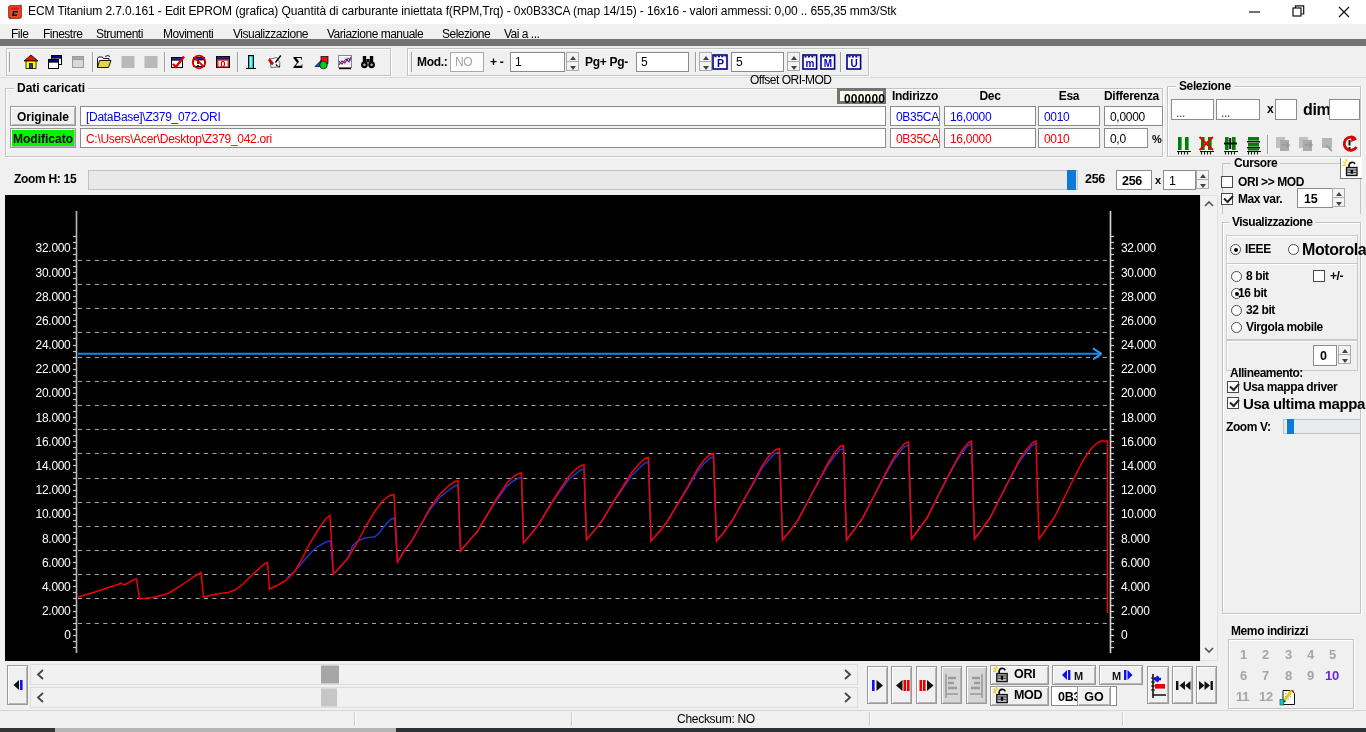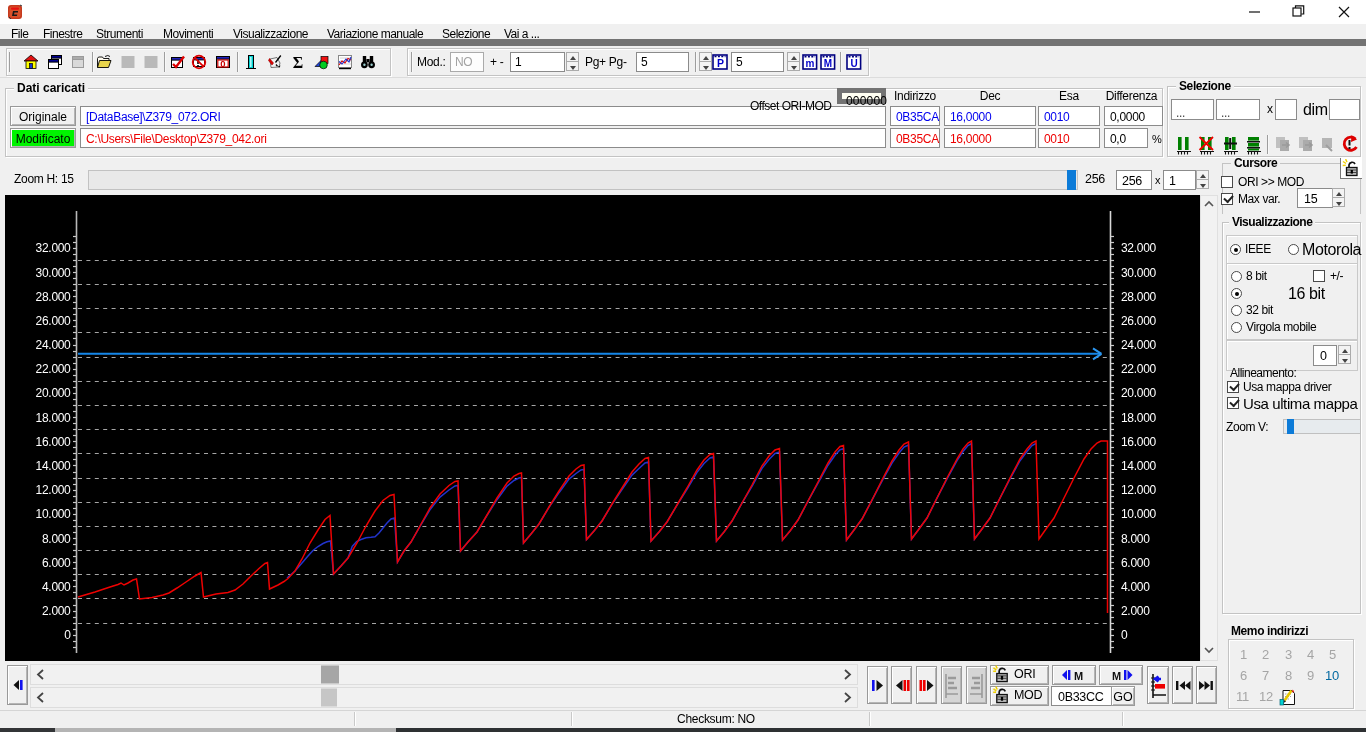--- a/index.html
+++ b/index.html
@@ -1,17 +1,17 @@
 <!DOCTYPE html>
 <html><head><meta charset="utf-8"><style>
 *{margin:0;padding:0;box-sizing:border-box}
 html,body{width:1366px;height:732px;overflow:hidden}
 body{font-family:"Liberation Sans",sans-serif;background:#f0f0f0;position:relative;font-size:12px;color:#000}
 .a{position:absolute}
-.bd{font-weight:normal}
+.bd{font-weight:bold}
 .btn{background:#f0f0f0;border:1px solid #999;box-shadow:inset 1px 1px 0 #fff,inset -1px -1px 0 #b5b5b5;text-align:center}
 .fld{background:#fff;border:1px solid #8b8b8b;letter-spacing:-0.3px}
 .grp{border:1px solid #c3c3c3;box-shadow:1px 1px 0 #fff,inset 1px 1px 0 #fff}
 .gtt{background:#f0f0f0;padding:0 3px;font-weight:bold;position:absolute;line-height:11px}
 .sep{width:1px;background:#9d9d9d;box-shadow:1px 0 0 #f8f8f8}
 .spin{width:13px}
 .spin b{display:block;height:10px;background:#f3f3f3;border:1px solid #ababab;position:relative}
 .spin b:after{content:"";position:absolute;left:2.5px;border-left:3px solid transparent;border-right:3px solid transparent}
 .spin b.u:after{top:3px;border-bottom:4px solid #444}
 .spin b.d:after{top:3.5px;border-top:4px solid #444}
@@ -23,20 +23,21 @@
 svg{display:block}
 </style></head><body>
 <div class="a" style="left:0;top:0;width:1366px;height:24px;background:#fff">
     <svg class="a" style="left:7px;top:4px" width="16" height="16">
       <rect x="1" y="1" width="14" height="14" rx="3" fill="#c53a1e"></rect>
       <rect x="2.5" y="2.5" width="11" height="11" rx="2" fill="#d9502a"></rect>
       <rect x="4" y="3.5" width="8" height="2.2" rx="1" fill="#e81010"></rect>
       <path d="M11 7 L6 7 L5 12 L10 12 L10.3 10.5 L7 10.5 L7.4 8.5 L11 8.5 Z" fill="#181818"></path>
       <path d="M2 13 l2 2 M13 1 l2 1" stroke="#333" stroke-width="1"></path>
     </svg>
+    <div class="a lbl" style="left:28px;top:5px;font-size:12px;letter-spacing:-0.1px">ECM Titanium 2.7.0.161 - Edit EPROM (grafica) Quantità di carburante iniettata f(RPM,Trq) - 0x0B33CA (map 14/15) - 16x16 - valori ammessi: 0,00 .. 655,35 mm3/Stk</div>
     <svg class="a" style="left:1240px;top:0" width="126" height="24">
       <line x1="9" y1="12" x2="20" y2="12" stroke="#111" stroke-width="1.2"></line>
       <rect x="53" y="8" width="8" height="8" fill="none" stroke="#111" stroke-width="1.2"></rect>
       <path d="M55.5 8 v-2.2 h8.2 v8.2 h-2.4" fill="none" stroke="#111" stroke-width="1.2"></path>
       <path d="M99 7 l10 10 M109 7 l-10 10" stroke="#111" stroke-width="1.2"></path>
     </svg>
   </div>
 <div class="a" style="left:0;top:24px;width:1366px;height:22px;background:#f0f0f0;border-bottom:7px solid #737373">
     <span class="a lbl" style="left:11px;top:4px;font-size:12px;letter-spacing:-0.5px">File</span>
     <span class="a lbl" style="left:43px;top:4px;font-size:12px;letter-spacing:-0.5px">Finestre</span>
@@ -212,23 +213,23 @@
         <path d="M2.5 3.6 h10.6" stroke="#000080" stroke-width="1.6" stroke-dasharray="2 1.4"></path>
         <text x="8" y="13.5" text-anchor="middle" font-size="10px" font-weight="bold" fill="#0000cc">U</text>
       </svg>
     </div>
   </div>
 <div class="a grp" style="left:5px;top:88px;width:1158px;height:69px"></div>
 <div class="a gtt" style="left:14px;top:83px;font-size:12px">Dati caricati</div>
 <div class="a btn bd" style="left:10px;top:106px;width:66px;height:20px;padding-top:3px">Originale</div>
 <div class="a btn bd" style="left:10px;top:128px;width:66px;height:20px;padding-top:3px;background:#00f400">Modificato</div>
 <div class="a fld" style="left:80px;top:106px;width:806px;height:20px;color:#0000ee;padding:3px 0 0 5px;font-size:12px">[DataBase]\Z379_072.ORI</div>
-<div class="a fld" style="left:80px;top:128px;width:806px;height:20px;color:#ee0000;padding:3px 0 0 5px;font-size:12px">C:\Users\File\Desktop\Z379_042.ori</div>
-<div class="a lbl" style="left:750px;top:100px;font-size:12px;letter-spacing:-0.5px">Offset ORI-MOD</div>
-<div class="a bd" style="left:837px;top:88px;width:49px;height:16px;background:#fffff2;border:5px solid #737373;padding:1px 0 0 4px;font-size:12px;letter-spacing:0.2px">000000</div>
+<div class="a fld" style="left:80px;top:128px;width:806px;height:20px;color:#ee0000;padding:3px 0 0 5px;font-size:12px">C:\Users\Acer\Desktop\Z379_042.ori</div>
+<div class="a lbl" style="left:750px;top:74px;font-size:12px;letter-spacing:-0.5px">Offset ORI-MOD</div>
+<div class="a bd" style="left:837px;top:88px;width:49px;height:16px;background:#fffff2;border:3px solid #737373;padding:1px 0 0 4px;font-size:12px;letter-spacing:0.2px">000000</div>
 <div class="a lbl bd" style="left:890px;top:90px;width:50px;text-align:center;font-size:12px">Indirizzo</div>
 <div class="a lbl bd" style="left:944px;top:90px;width:92px;text-align:center;font-size:12px">Dec</div>
 <div class="a lbl bd" style="left:1038px;top:90px;width:62px;text-align:center;font-size:12px">Esa</div>
 <div class="a lbl bd" style="left:1100px;top:90px;width:63px;text-align:center;font-size:12px">Differenza</div>
 <div class="a fld" style="left:890px;top:106px;width:50px;height:20px;color:#0000ee;padding:3px 0 0 5px;font-size:12px">0B35CA</div>
 <div class="a fld" style="left:944px;top:106px;width:92px;height:20px;color:#0000ee;padding:3px 0 0 5px;font-size:12px">16,0000</div>
 <div class="a fld" style="left:1038px;top:106px;width:62px;height:20px;color:#0000ee;padding:3px 0 0 5px;font-size:12px">0010</div>
 <div class="a fld" style="left:1104px;top:106px;width:59px;height:20px;color:#000;padding:3px 0 0 5px;font-size:12px">0,0000</div>
 <div class="a fld" style="left:890px;top:128px;width:50px;height:20px;color:#ee0000;padding:3px 0 0 5px;font-size:12px">0B35CA</div>
 <div class="a fld" style="left:944px;top:128px;width:92px;height:20px;color:#ee0000;padding:3px 0 0 5px;font-size:12px">16,0000</div>
@@ -522,21 +523,21 @@
     <rect x="16" y="5" width="2.4" height="10" fill="#1111ee"></rect>
     <text x="22" y="14.5" font-size="11px" font-weight="bold" fill="#111">M</text>
   </svg>
 <div class="a btn" style="left:1099px;top:665px;width:44px;height:20px"></div>
 <svg class="a" style="left:1099px;top:665px" width="44" height="20">
     <text x="13" y="14.5" font-size="11px" font-weight="bold" fill="#111">M</text>
     <rect x="25" y="5" width="2.4" height="10" fill="#1111ee"></rect>
     <path d="M28.5 5 L33.5 10 L28.5 15 Z" fill="#1111ee"></path>
   </svg>
 <div class="a fld bd" style="left:1051px;top:686px;width:66px;height:20px;padding:3px 0 0 6px;font-size:12.5px">0B33CC</div>
-<div class="a btn bd" style="left:1111px;top:686px;width:24px;height:20px;padding-top:3px;font-size:12.5px">GO</div>
+<div class="a btn bd" style="left:1077px;top:686px;width:34px;height:20px;padding-top:3px;font-size:12.5px">GO</div>
 <div class="a btn" style="left:1147px;top:666px;width:22px;height:38px;background:#f0f0f0"></div>
 <svg class="a" style="left:1147px;top:666px" width="22" height="38">
     <path d="M6 8 v24 M6 29 h13" stroke="#111" stroke-width="1.6"></path>
     <path d="M4 12 h4 M4 16 h4 M4 20 h4 M4 24 h4" stroke="#111" stroke-width="1"></path>
     <path d="M14 13 L9 13 M11.5 10.5 L8 13 L11.5 15.5" stroke="#1111ee" stroke-width="2.6" fill="none"></path>
     <rect x="8" y="18" width="10" height="4.6" fill="#e00"></rect>
   </svg>
 <div class="a btn" style="left:1172px;top:666px;width:21px;height:38px;background:#f0f0f0"></div>
 <svg class="a" style="left:1172px;top:666px" width="21" height="38">
     <rect x="4" y="15" width="2.4" height="9" fill="#111"></rect>
@@ -624,21 +625,21 @@
 <div class="a gtt" style="left:1229px;top:217px;font-size:12px;letter-spacing:-0.5px">Visualizzazione</div>
 <div class="a" style="left:1226px;top:235px;width:132px;height:29px;border:1px solid #c9c9c9;box-shadow:inset 1px 1px 0 #fff"></div>
 <div class="rad on" style="left:1230px;top:244px"></div>
 <div class="a lbl bd" style="left:1245px;top:243px;font-size:12px;letter-spacing:-0.4px">IEEE</div>
 <div class="rad" style="left:1288px;top:244px"></div>
 <div class="a lbl bd" style="left:1302px;top:243px;font-size:16px;letter-spacing:-0.4px">Motorola</div>
 <div class="a" style="left:1226px;top:263px;width:132px;height:77px;border:1px solid #c9c9c9;box-shadow:inset 1px 1px 0 #fff"></div>
 <div class="rad" style="left:1231px;top:271px"></div>
 <div class="a lbl bd" style="left:1246px;top:270px;font-size:12px;letter-spacing:-0.4px">8 bit</div>
 <div class="rad on" style="left:1231px;top:288px"></div>
-<div class="a lbl bd" style="left:1288px;top:287px;font-size:16px;letter-spacing:-0.4px">16 bit</div>
+<div class="a lbl bd" style="left:1238px;top:287px;font-size:12px;letter-spacing:-0.4px">16 bit</div>
 <div class="rad" style="left:1231px;top:305px"></div>
 <div class="a lbl bd" style="left:1246px;top:304px;font-size:12px;letter-spacing:-0.4px">32 bit</div>
 <div class="rad" style="left:1231px;top:322px"></div>
 <div class="a lbl bd" style="left:1246px;top:321px;font-size:12px;letter-spacing:-0.4px">Virgola mobile</div>
 <div class="chk" style="left:1313px;top:270px"></div>
 <div class="a lbl bd" style="left:1330px;top:270px;font-size:12px;letter-spacing:-0.4px">+/-</div>
 <div class="a" style="left:1226px;top:340px;width:132px;height:31px;border:1px solid #c9c9c9;box-shadow:inset 1px 1px 0 #fff"></div>
 <div class="a lbl bd" style="left:1230px;top:367px;font-size:12px;letter-spacing:-0.5px">Allineamento:</div>
 <div class="a fld bd" style="left:1313px;top:345px;width:24px;height:21px;padding:3px 0 0 6px;font-size:12.5px">0</div>
 <div class="a spin" style="left:1338px;top:345px">
@@ -656,21 +657,21 @@
 <div class="a gtt" style="left:1228px;top:626px;font-size:12px;letter-spacing:-0.4px;background:#f0f0f0">Memo indirizzi</div>
 <div class="a lbl bd" style="left:1240px;top:648px;color:#a5a5a5;font-size:13px">1</div>
 <div class="a lbl bd" style="left:1262px;top:648px;color:#a5a5a5;font-size:13px">2</div>
 <div class="a lbl bd" style="left:1285px;top:648px;color:#a5a5a5;font-size:13px">3</div>
 <div class="a lbl bd" style="left:1307px;top:648px;color:#a5a5a5;font-size:13px">4</div>
 <div class="a lbl bd" style="left:1329px;top:648px;color:#a5a5a5;font-size:13px">5</div>
 <div class="a lbl bd" style="left:1240px;top:669px;color:#a5a5a5;font-size:13px">6</div>
 <div class="a lbl bd" style="left:1262px;top:669px;color:#a5a5a5;font-size:13px">7</div>
 <div class="a lbl bd" style="left:1285px;top:669px;color:#a5a5a5;font-size:13px">8</div>
 <div class="a lbl bd" style="left:1307px;top:669px;color:#a5a5a5;font-size:13px">9</div>
-<div class="a lbl bd" style="left:1325px;top:669px;color:#0369a1;font-size:13px">10</div>
+<div class="a lbl bd" style="left:1325px;top:669px;color:#6d28d9;font-size:13px">10</div>
 <div class="a lbl bd" style="left:1236px;top:690px;color:#a5a5a5;font-size:13px">11</div>
 <div class="a lbl bd" style="left:1259px;top:690px;color:#a5a5a5;font-size:13px">12</div>
 <svg class="a" style="left:1279px;top:689px" width="17" height="17">
     <path d="M4 1.5 h9 l2.5 3 v11 h-11.5 Z" fill="#fff" stroke="#111" stroke-width="1"></path>
     <path d="M6 5 h6 M6 7.5 h6 M6 10 h4" stroke="#888" stroke-width="0.8" stroke-dasharray="1.5 1"></path>
     <path d="M12.5 1.5 L5.5 11.5" stroke="#e8c800" stroke-width="2.6"></path>
     <path d="M13.5 0.5 l1.6 1.8 l-1.8 1.4 z" fill="#e00"></path>
     <path d="M5.5 11 l-1.5 3 l3 -1.2 z" fill="#222"></path>
     <rect x="1" y="10.5" width="3.4" height="5.5" fill="#00d2d2" stroke="#067" stroke-width="0.7"></rect>
   </svg>

